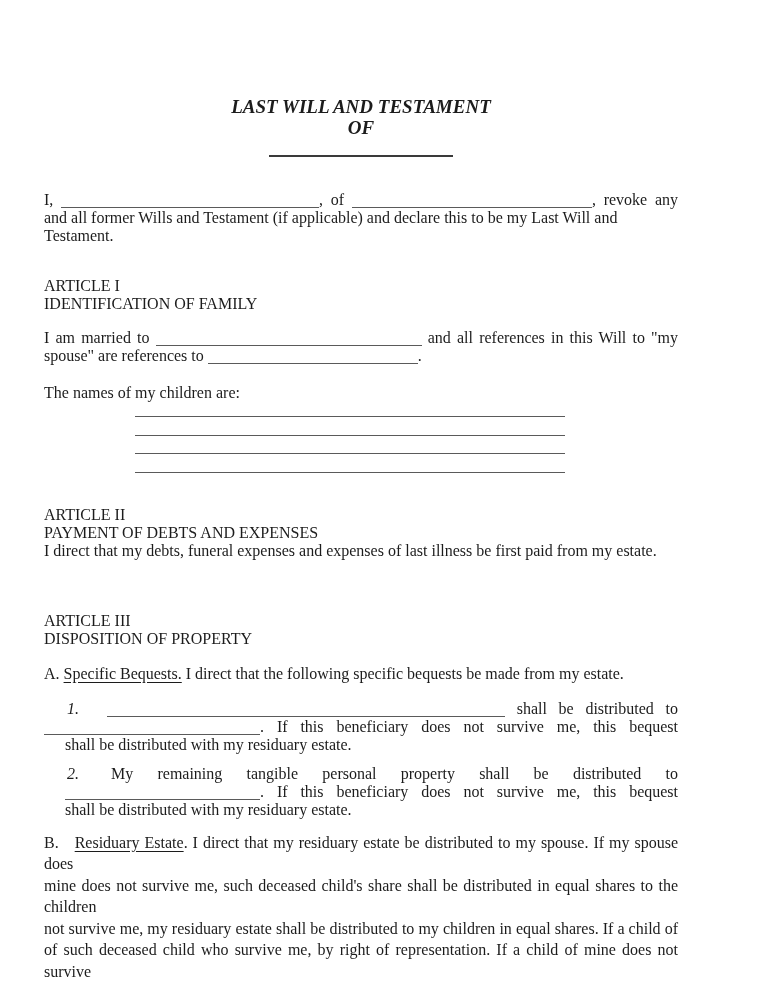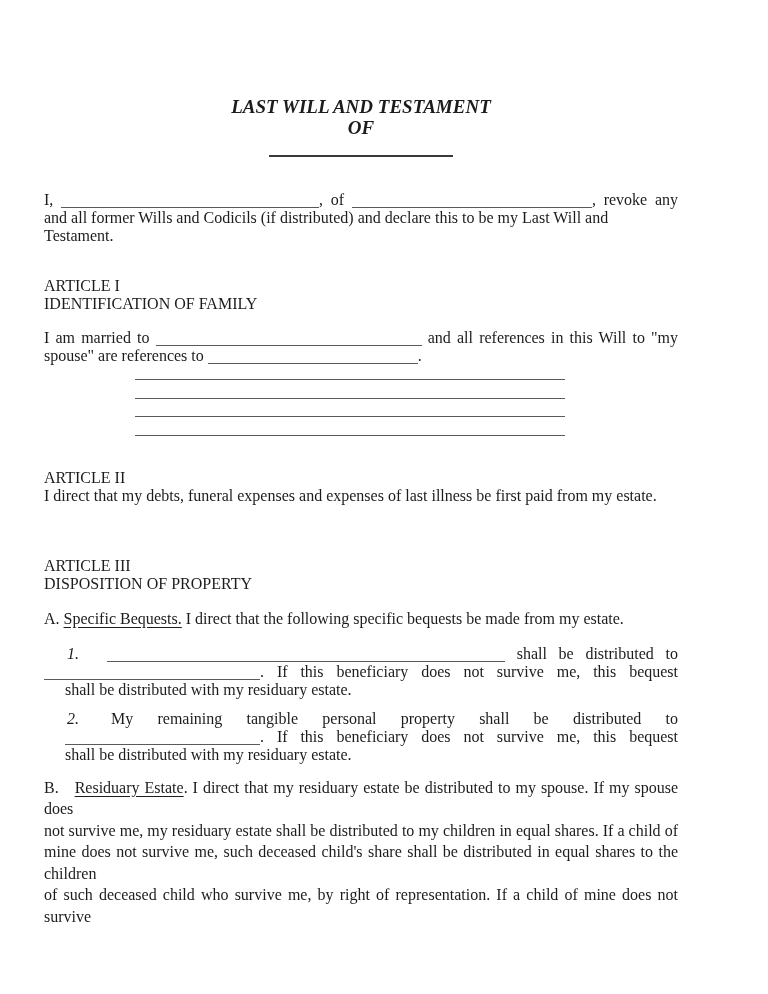--- a/index.html
+++ b/index.html
@@ -87,51 +87,53 @@
     </div>
 
     <div class="title-blank"></div>
 
     <div class="m-open lh18">
       <div class="jline">
         <span>I,</span>
         <span class="blank w258"></span><span>, of</span>
         <span class="blank w240"></span><span>, revoke any</span>
       </div>
-      <div>and all former Wills and Codicils (if distributed) and declare this to be my Last Will and Testament.</div>
+      <div>and all former Wills and Testament (if applicable) and declare this to be my Last Will and Testament.</div>
     </div>
 
     <div class="m-art1 art-head">
       <div>ARTICLE I</div>
       <div>IDENTIFICATION OF FAMILY</div>
     </div>
 
     <div class="m-marr lh18">
       <div class="jline">
         <span>I am married to</span>
         <span class="blank w266"></span>
         <span>and all references in this Will to "my</span>
       </div>
       <div>
         <span>spouse" are references to</span>
         <span class="blank w210"></span><span>.</span>
       </div>
     </div>
 
+    <div class="m-chint lh18">The names of my children are:</div>
 
     <div class="children-lines">
       <div class="child-line"></div>
       <div class="child-line"></div>
       <div class="child-line"></div>
       <div class="child-line"></div>
     </div>
 
 
     <div class="m-art2 art-head">
       <div>ARTICLE II</div>
+      <div>PAYMENT OF DEBTS AND EXPENSES</div>
     </div>
 
     <div class="m-debts lh18">I direct that my debts, funeral expenses and expenses of last illness be first paid from my estate.</div>
 
     <div class="m-art3 art-head">
       <div>ARTICLE III</div>
       <div>DISPOSITION OF PROPERTY</div>
     </div>
 
     <div class="m-aintro lh18">
@@ -159,19 +161,19 @@
         <span class="blank w195"></span><span>.</span>
         <span>If this beneficiary does not survive me, this bequest</span>
       </div>
       <div class="ind2">shall be distributed with my residuary estate.</div>
     </div>
 
     <div class="m-secb lh21">
       <div class="jline">
         <span>B.</span><span class="bgap"></span><span class="u">Residuary Estate</span><span>. I direct that my residuary estate be distributed to my spouse. If my spouse does</span>
       </div>
+      <div class="jline">mine does not survive me, such deceased child's share shall be distributed in equal shares to the children</div>
       <div class="jline">not survive me, my residuary estate shall be distributed to my children in equal shares. If a child of</div>
-      <div class="jline">mine does not survive me, such deceased child's share shall be distributed in equal shares to the children</div>
       <div class="jline">of such deceased child who survive me, by right of representation. If a child of mine does not survive</div>
     </div>
 
   </div>
 </div>
 
 </body></html>

